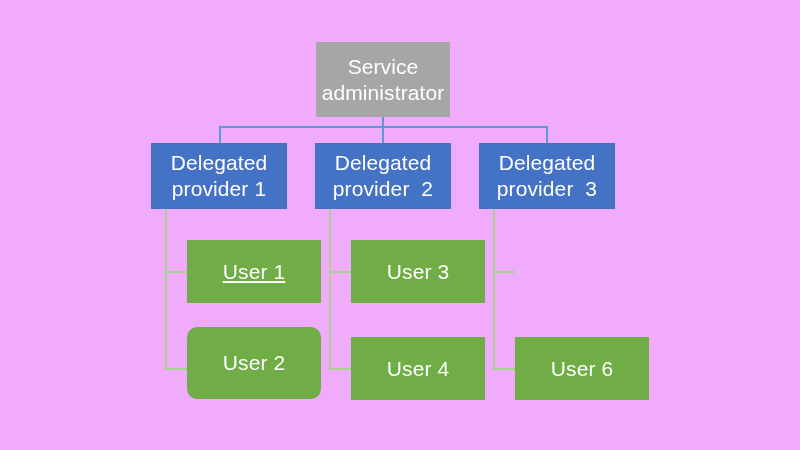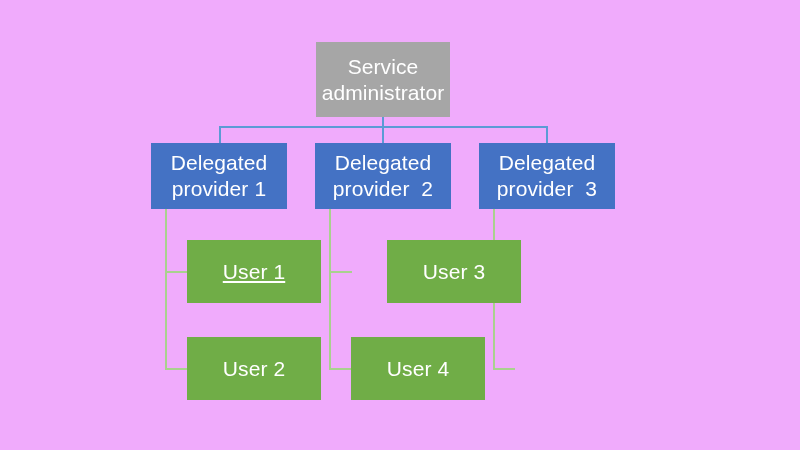--- a/index.html
+++ b/index.html
@@ -95,27 +95,30 @@
   <div class="conn-green" style="left:329px; top:368px; width:23px; height:2px;"></div>
 
   <div class="conn-green" style="left:493px; top:209px; width:2px; height:161px;"></div>
   <div class="conn-green" style="left:493px; top:271px; width:22px; height:2px;"></div>
   <div class="conn-green" style="left:493px; top:368px; width:22px; height:2px;"></div>
 
   <div class="node node-user" style="left:187px; top:240px; width:134px; height:63px;text-decoration:underline;">
     <span>User 1</span>
   </div>
 
-  <div class="node node-user" style="left:187px; top:337px; width:134px; height:63px;">
+  <div class="node node-user" style="left:187px; top:327px; width:134px; height:72px;border-radius:10px;">
     <span>User 2</span>
   </div>
 
-  <div class="node node-user" style="left:351px; top:240px; width:134px; height:63px;margin-left:36px;">
+  <div class="node node-user" style="left:351px; top:240px; width:134px; height:63px;">
     <span>User 3</span>
   </div>
 
   <div class="node node-user" style="left:351px; top:337px; width:134px; height:63px;">
     <span>User 4</span>
   </div>
 
 
+  <div class="node node-user" style="left:515px; top:337px; width:134px; height:63px;">
+    <span>User 6</span>
+  </div>
 
 </div>
 
 </body></html>

